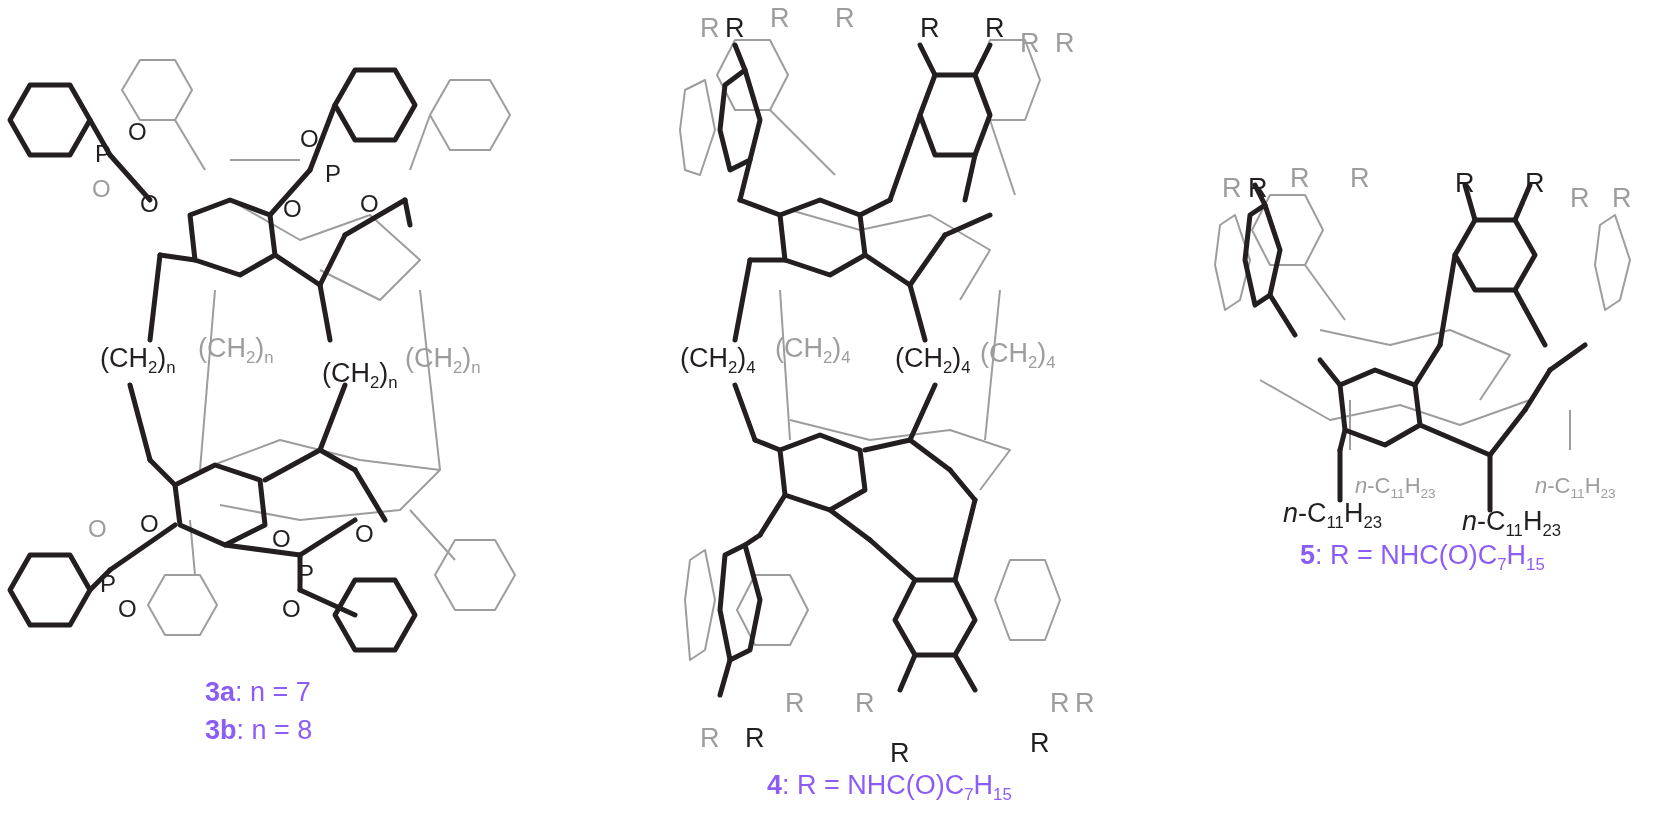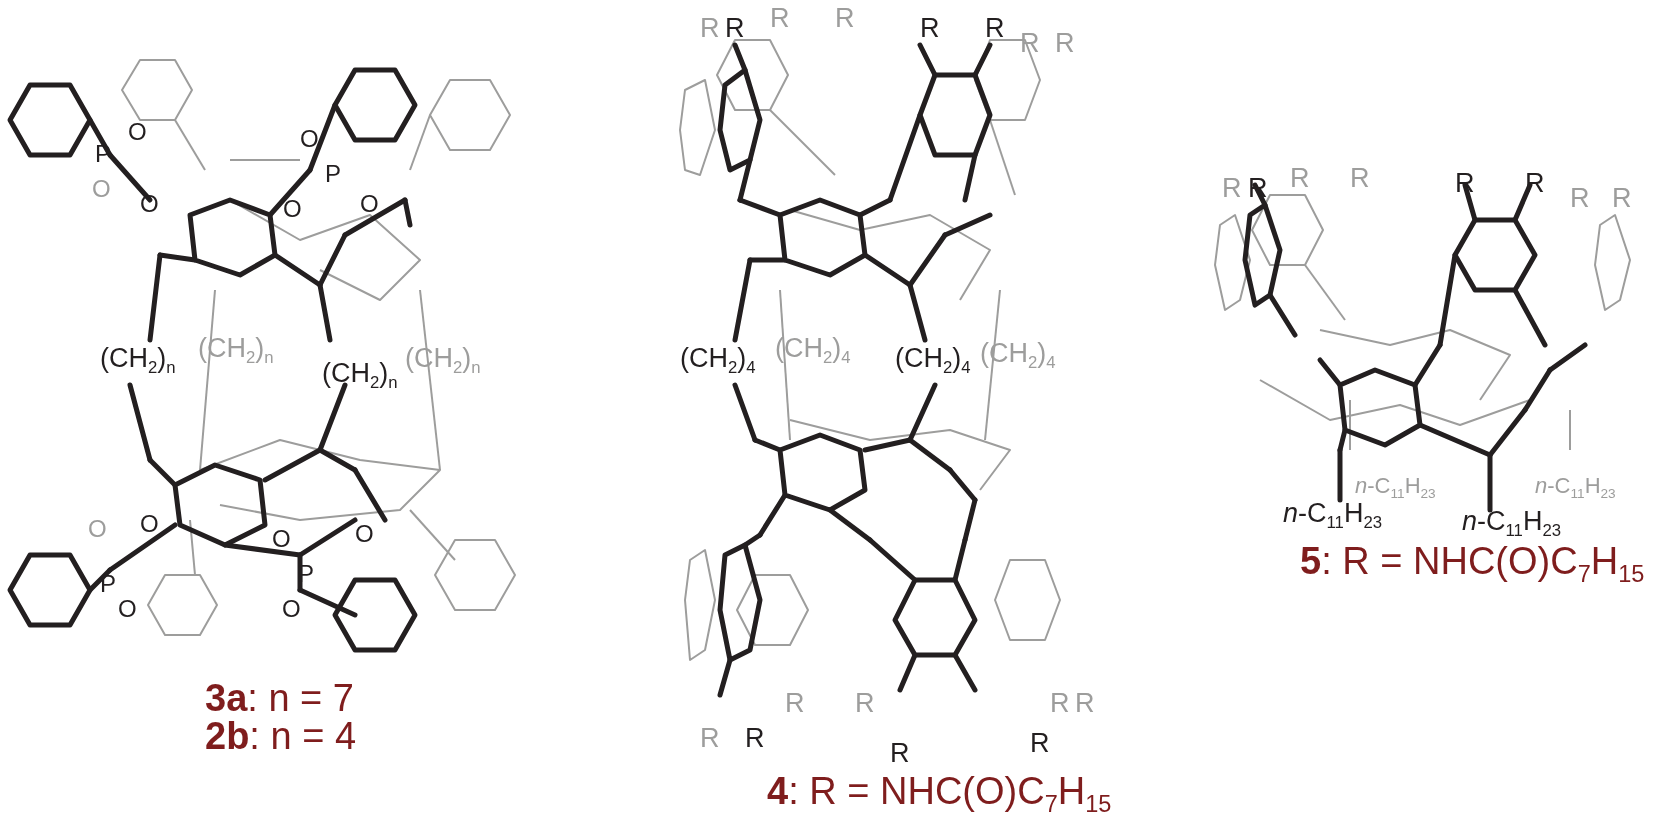--- a/index.html
+++ b/index.html
@@ -4,21 +4,21 @@
 <style>
   html, body { margin:0; padding:0; background:#ffffff; }
   body { width:1654px; height:815px; position:relative; overflow:hidden;
          font-family:"Liberation Sans", sans-serif; color:#231f20; }
   svg { position:absolute; left:0; top:0; }
   .blk { stroke:#231f20; fill:none; stroke-width:5; stroke-linejoin:round; stroke-linecap:round; }
   .gry { stroke:#9d9d9c; fill:none; stroke-width:2; stroke-linejoin:round; }
   .lbl { position:absolute; font-size:27px; line-height:1; white-space:nowrap; }
   .lbl.g { color:#9d9d9c; }
   .lbl.k { color:#231f20; }
-  .cap { position:absolute; font-size:38px; white-space:nowrap; color:#7f1d1d; }
+  .cap { position:absolute; font-size:27px; white-space:nowrap; color:#8b5cf6; }
   .cap b { font-weight:bold; }
   sub { font-size:0.62em; vertical-align:-0.35em; }
   i { font-style:italic; }
   .atom { position:absolute; font-size:24px; background:transparent; }
   .atom.g { color:#9d9d9c; }
 </style>
 </head>
 <body>
 
 <svg width="1654" height="815">
@@ -170,21 +170,21 @@
 <div class="atom" style="left:100px;top:570px;">P</div>
 <div class="atom" style="left:140px;top:510px;">O</div>
 <div class="atom" style="left:118px;top:595px;">O</div>
 <div class="atom g" style="left:88px;top:515px;">O</div>
 <div class="atom" style="left:298px;top:560px;">P</div>
 <div class="atom" style="left:272px;top:525px;">O</div>
 <div class="atom" style="left:282px;top:595px;">O</div>
 <div class="atom" style="left:355px;top:520px;">O</div>
 
 <div class="cap" style="left:205px;top:677px;"><b>3a</b><span>: n = 7</span></div>
-<div class="cap" style="left:205px;top:715px;"><b>2b</b><span>: n = 4</span></div>
+<div class="cap" style="left:205px;top:715px;"><b>3b</b><span>: n = 8</span></div>
 
 <div class="lbl k" style="left:680px;top:345px;">(CH<sub>2</sub>)<sub>4</sub></div>
 <div class="lbl g" style="left:775px;top:335px;">(CH<sub>2</sub>)<sub>4</sub></div>
 <div class="lbl k" style="left:895px;top:345px;">(CH<sub>2</sub>)<sub>4</sub></div>
 <div class="lbl g" style="left:980px;top:340px;">(CH<sub>2</sub>)<sub>4</sub></div>
 
 <div class="lbl g" style="left:700px;top:15px;">R</div>
 <div class="lbl k" style="left:725px;top:15px;">R</div>
 <div class="lbl g" style="left:770px;top:5px;">R</div>
 <div class="lbl g" style="left:835px;top:5px;">R</div>

